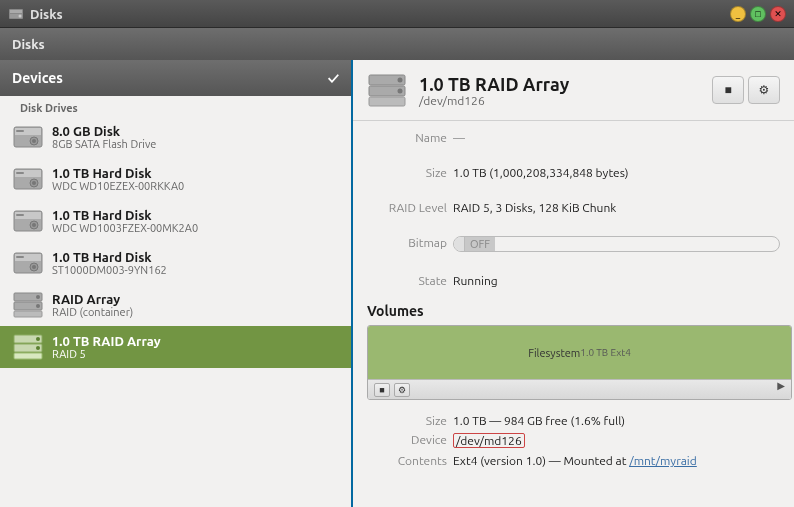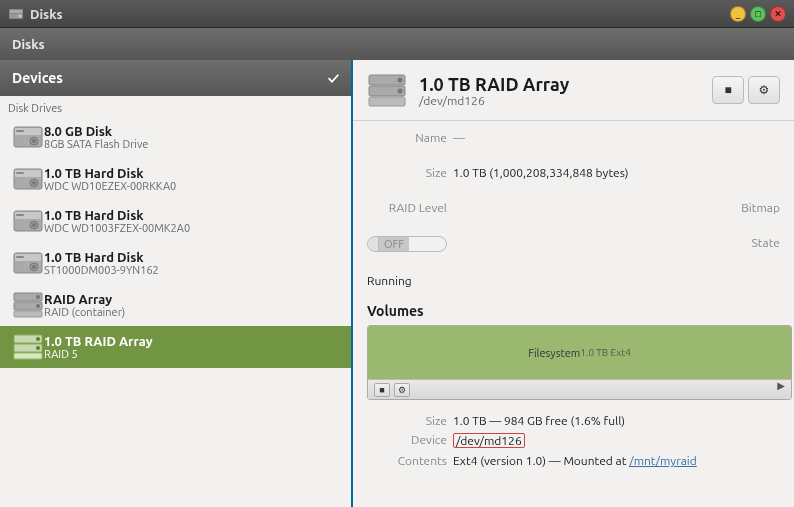--- a/index.html
+++ b/index.html
@@ -93,31 +93,32 @@
       color: white;
       font-weight: bold;
       font-size: 14px;
     }
     .sidebar-header-check {
       color: white;
       font-size: 16px;
     }
 
     .section-label {
-      padding: 6px 12px 2px 8px;
+      padding: 6px 12px 2px 20px;
       font-size: 11px;
       color: #666;
-      font-weight: normal;
+      font-weight: bold;
     }
 
     .device-item {
       display: flex;
       align-items: center;
       padding: 5px 12px;
       cursor: pointer;
+      gap: 8px;
     }
     .device-item.selected {
       background: #729543;
       color: white;
     }
     .device-item.selected .device-name,
     .device-item.selected .device-sub {
       color: white;
     }
 
@@ -460,20 +461,21 @@
       </div>
 
       <div class="info-grid">
         <span class="info-label">Name</span>
         <span class="info-value dash">—</span>
 
         <span class="info-label">Size</span>
         <span class="info-value">1.0 TB (1,000,208,334,848 bytes)</span>
 
         <span class="info-label">RAID Level</span>
+        <span class="info-value">RAID 5, 3 Disks, 128 KiB Chunk</span>
 
         <span class="info-label">Bitmap</span>
         <span class="info-value">
           <span class="toggle-switch">
             <span class="toggle-off"></span>
             <span class="toggle-on">OFF</span>
           </span>
         </span>
 
         <span class="info-label">State</span>

